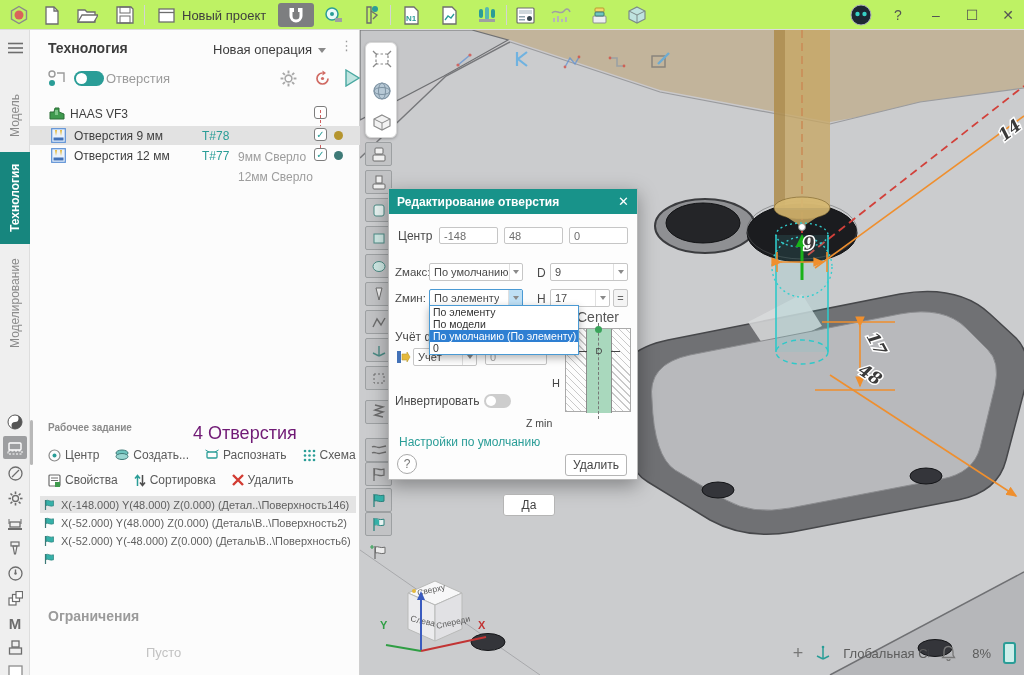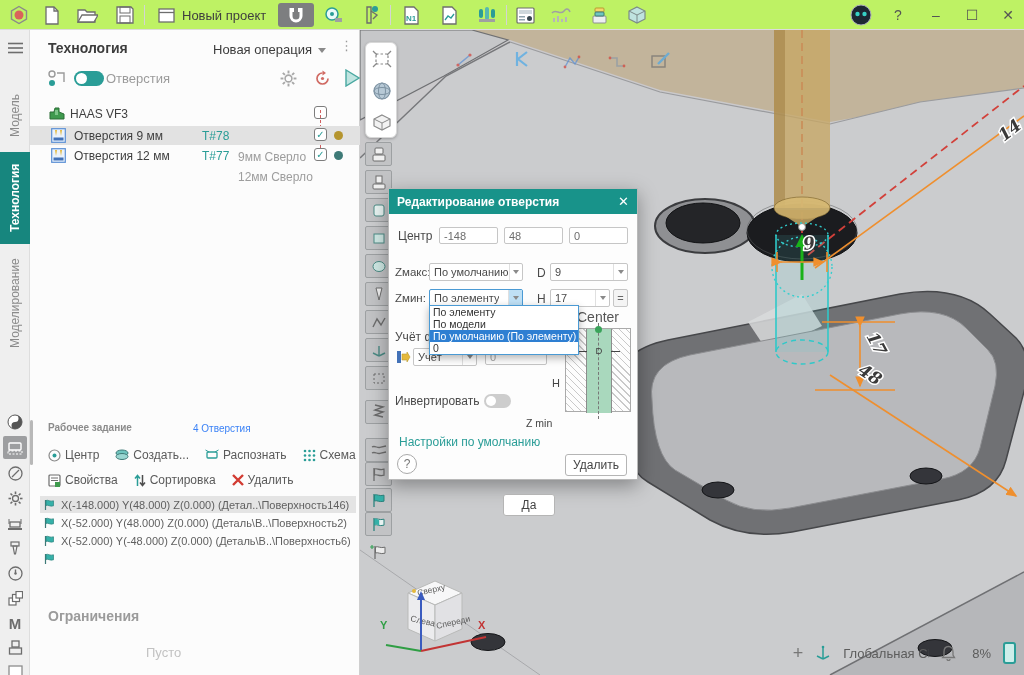--- a/index.html
+++ b/index.html
@@ -36,21 +36,21 @@
   .tree-row { position:absolute; left:0; width:330px; height:19px; font-size:12px; color:#3f3f3f; }
   .tree-row.sel { background:#e2e2e2; }
   .op-name { position:absolute; left:44px; top:3px; }
   .op-tool { position:absolute; left:172px; top:3px; color:#2a9d97; }
   .op-desc { position:absolute; left:208px; top:3px; color:#9d9d9d;margin-top:21px; }
   .op-check { position:absolute; left:284px; top:2px; width:13px; height:13px; border:1px solid #7d7d7d; border-radius:3px; font-size:10px; color:#2a9d97; text-align:center; line-height:12px; background:#fff; cursor:pointer; }
   .op-dot { position:absolute; left:304px; top:5px; width:9px; height:9px; border-radius:50%; }
   #check-connector { position:absolute; left:290px; top:80px; width:0; height:48px; border-left:1px dashed #d06060; }
 
   #job-title { position:absolute; left:18px; top:392px; font-size:10px; font-weight:bold; color:#8b8b8b; }
-  #job-count { position:absolute; left:163px; top:393px; font-size:10px; color:#3b82f6; }
+  #job-count { position:absolute; left:163px; top:393px; font-size:18px; color:#701a75; }
   .action-row { position:absolute; left:18px; display:flex; gap:16px; font-size:12px; color:#5a5a5a; }
   .action { display:flex; align-items:center; gap:4px; cursor:pointer; white-space:nowrap; }
   .job-item { position:absolute; left:10px; width:316px; height:17px; font-size:11px; color:#5f5f5f; display:flex; align-items:center; gap:5px; padding-left:4px; }
   .job-item.sel { background:#e4e4e4; }
   #constraints { position:absolute; left:18px; top:578px; font-size:14px; font-weight:bold; color:#9b9b9b; }
   #constraints-val { position:absolute; left:116px; top:615px; font-size:13px; color:#c2c2c2; font-weight:normal; }
   #panel-scroll { position:absolute; left:0px; top:390px; width:3px; height:45px; background:#b8b8b8; border-radius:2px; }
 
   
   #viewport { position:absolute; left:360px; top:30px; width:664px; height:645px; background:#cac9cb; z-index:1; }

